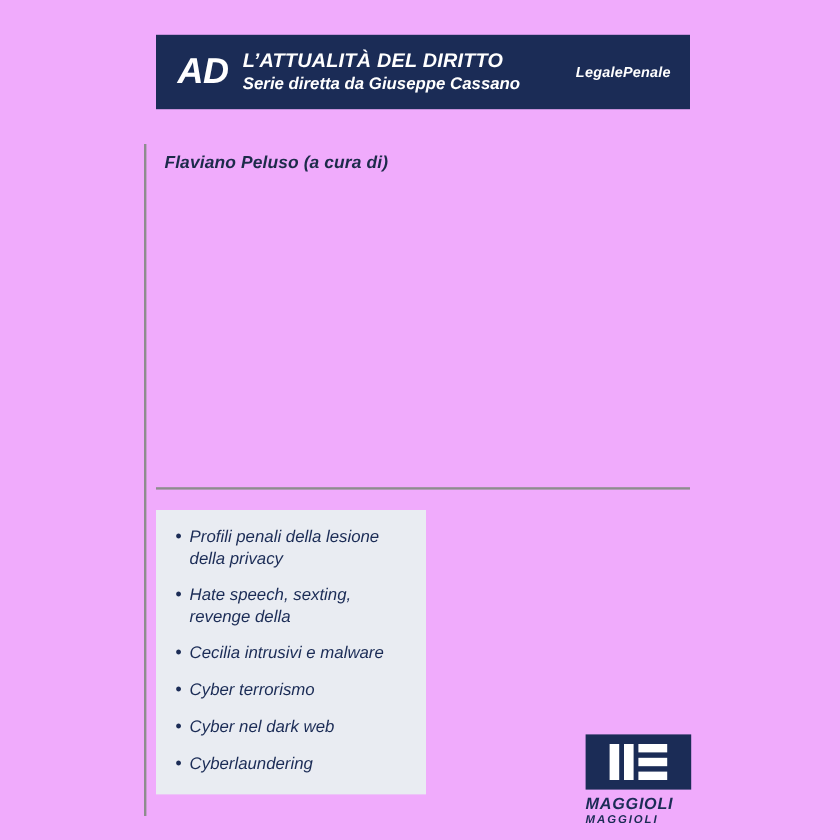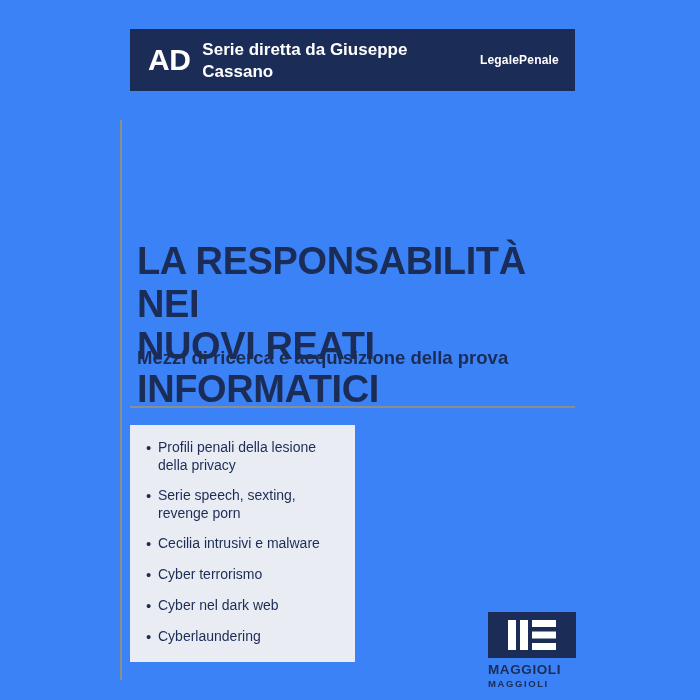--- a/index.html
+++ b/index.html
@@ -12,21 +12,22 @@
     height: 700px;
     font-family: "Liberation Sans", sans-serif;
     color: #1c2b4a;
     overflow: hidden;
   }
 
   .cover {
     position: relative;
     width: 700px;
     height: 700px;
-    background: #3b82f6;
+    background: #f0abfc;
+    font-style: italic;
   }
 
   
   .header-band {
     position: absolute;
     left: 130px;
     top: 29px;
     width: 445px;
     height: 62px;
     background: #1b2c56;
@@ -52,21 +53,21 @@
   }
   .header-title {
     color: #ffffff;
     font-size: 16.5px;
     font-weight: bold;
     letter-spacing: 0.2px;
     line-height: 1.12;
   }
   .header-sub {
     color: #ffffff;
-    font-size: 17px;
+    font-size: 14px;
     font-weight: bold;
     line-height: 1.25;
     margin-top: 1px;
   }
   .header-tag {
     color: #ffffff;
     font-size: 12px;
     font-weight: bold;
     letter-spacing: 0.2px;
     white-space: nowrap;
@@ -204,44 +205,41 @@
   }
 </style>
 </head>
 <body>
 
 <div class="cover">
 
   <div class="header-band">
     <div class="ad-logo">AD</div>
     <div class="header-texts">
+      <div class="header-title">L’ATTUALITÀ DEL DIRITTO</div>
       <div class="header-sub">Serie diretta da Giuseppe Cassano</div>
     </div>
     <div class="header-tag">LegalePenale</div>
   </div>
 
   <div class="left-rule"></div>
 
-
-  <div class="title">
-    <span class="line">LA RESPONSABILITÀ NEI</span>
-    <span class="line">NUOVI REATI INFORMATICI</span>
-  </div>
-  <div class="subtitle">Mezzi di ricerca e acquisizione della prova</div>
+  <div class="editor">Flaviano Peluso (a cura di)</div>
+
 
   <div class="separator"></div>
 
   <div class="bullets">
     <div class="bullet">
       <span class="dot">•</span>
       <span class="txt">Profili penali della lesione della privacy</span>
     </div>
     <div class="bullet">
       <span class="dot">•</span>
-      <span class="txt">Serie speech, sexting, revenge porn</span>
+      <span class="txt">Hate speech, sexting, revenge della</span>
     </div>
     <div class="bullet">
       <span class="dot">•</span>
       <span class="txt">Cecilia intrusivi e malware</span>
     </div>
     <div class="bullet">
       <span class="dot">•</span>
       <span class="txt">Cyber terrorismo</span>
     </div>
     <div class="bullet">

